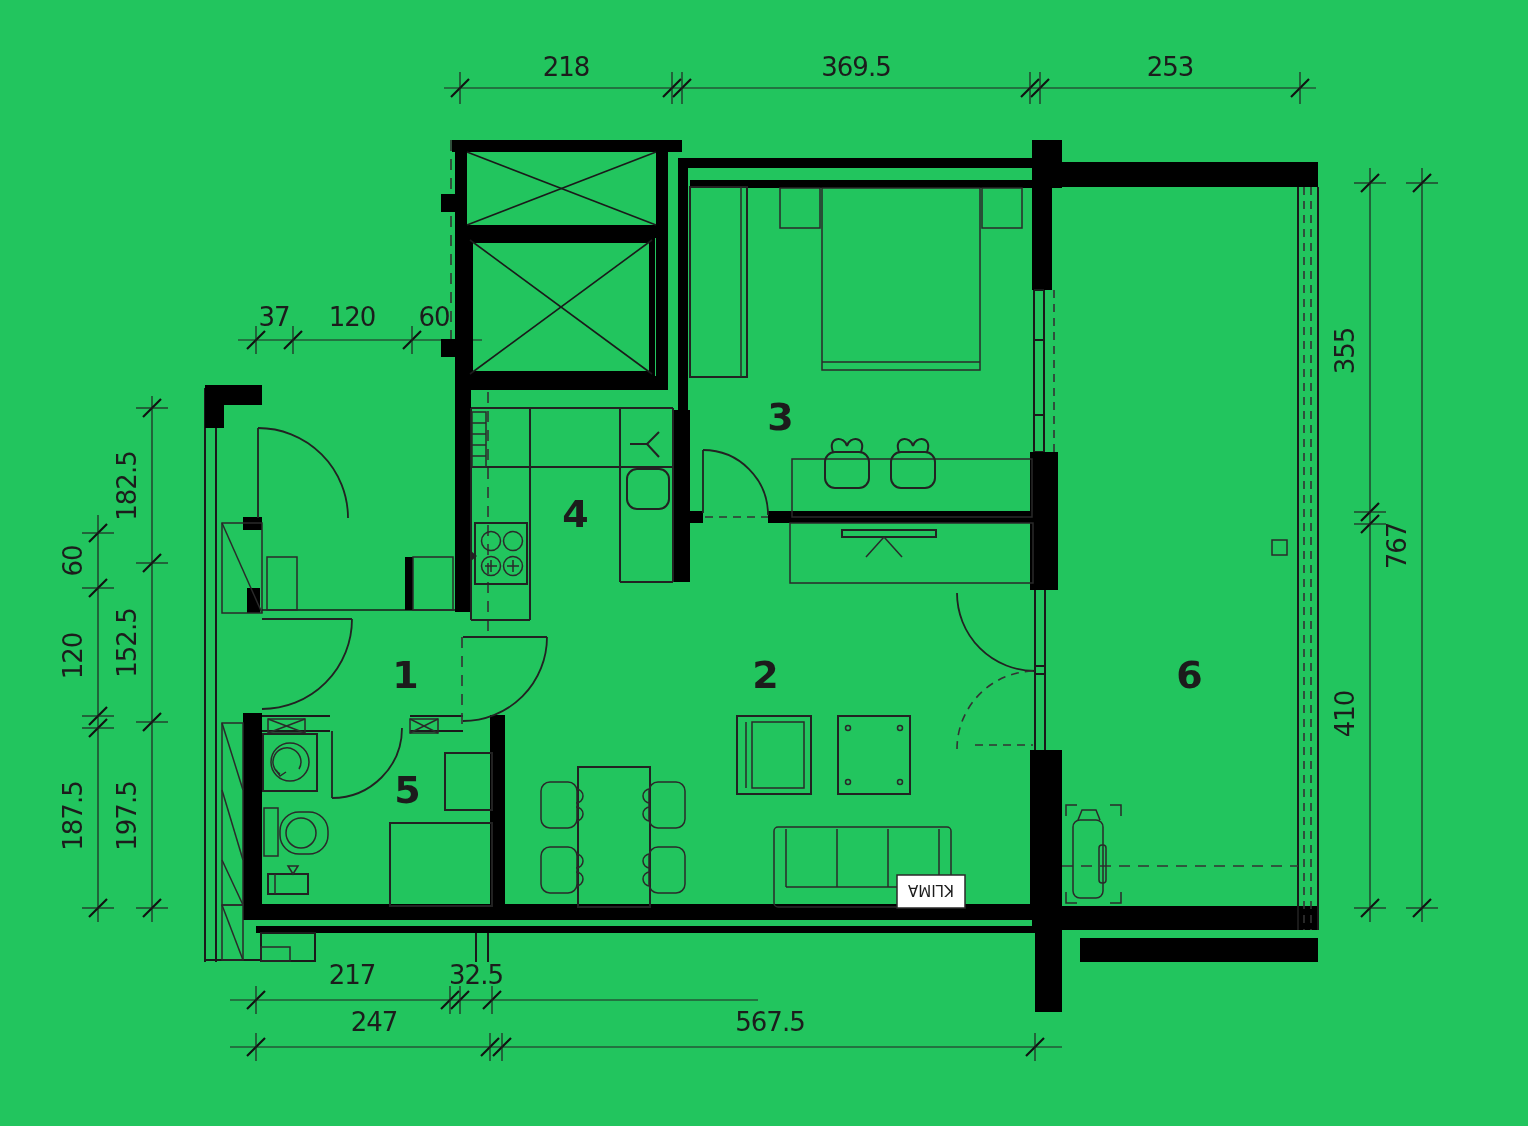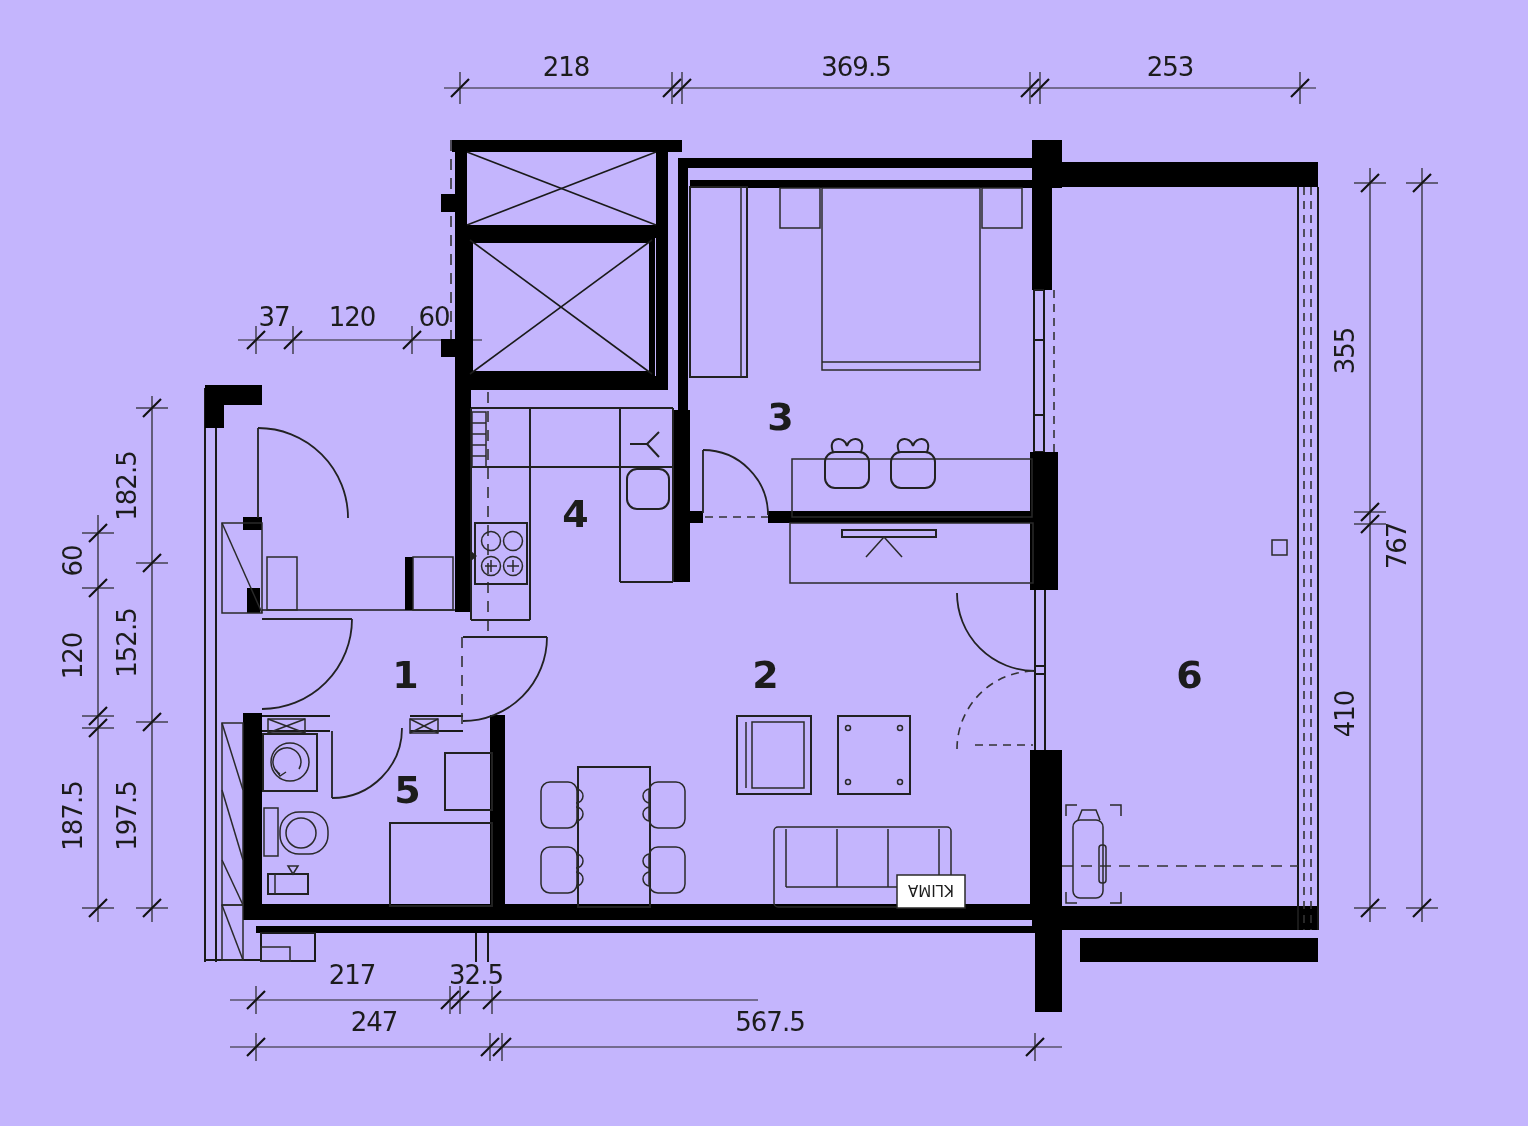--- a/index.html
+++ b/index.html
@@ -1,16 +1,16 @@
 <!DOCTYPE html>
 <html><head>
 <meta charset="utf-8">
 <style>
   html,body{margin:0;padding:0;background:#ffffff;}
-  .page{width:1528px;height:1126px;position:relative;background:#c4b5fd;overflow:hidden;}
+  .page{width:1528px;height:1126px;position:relative;background:#22c55e;overflow:hidden;}
   svg{display:block;}
   text{font-family:"DejaVu Sans", sans-serif;fill:#1c1c1c;}
   .dimtext{font-size:26px;letter-spacing:-1px;}
   .roomnum{font-size:38px;font-weight:bold;letter-spacing:1px;}
   .klima{font-size:15px;letter-spacing:0px;}
   .wall{fill:#000;stroke:none;}
   .thin{stroke:#1a1a1a;stroke-width:2;fill:none;}
   .thin15{stroke:#1a1a1a;stroke-width:1.6;fill:none;}
   .thick{stroke:#000;stroke-width:6;fill:none;}
   .dim{stroke:#222;stroke-width:1.2;fill:none;}

